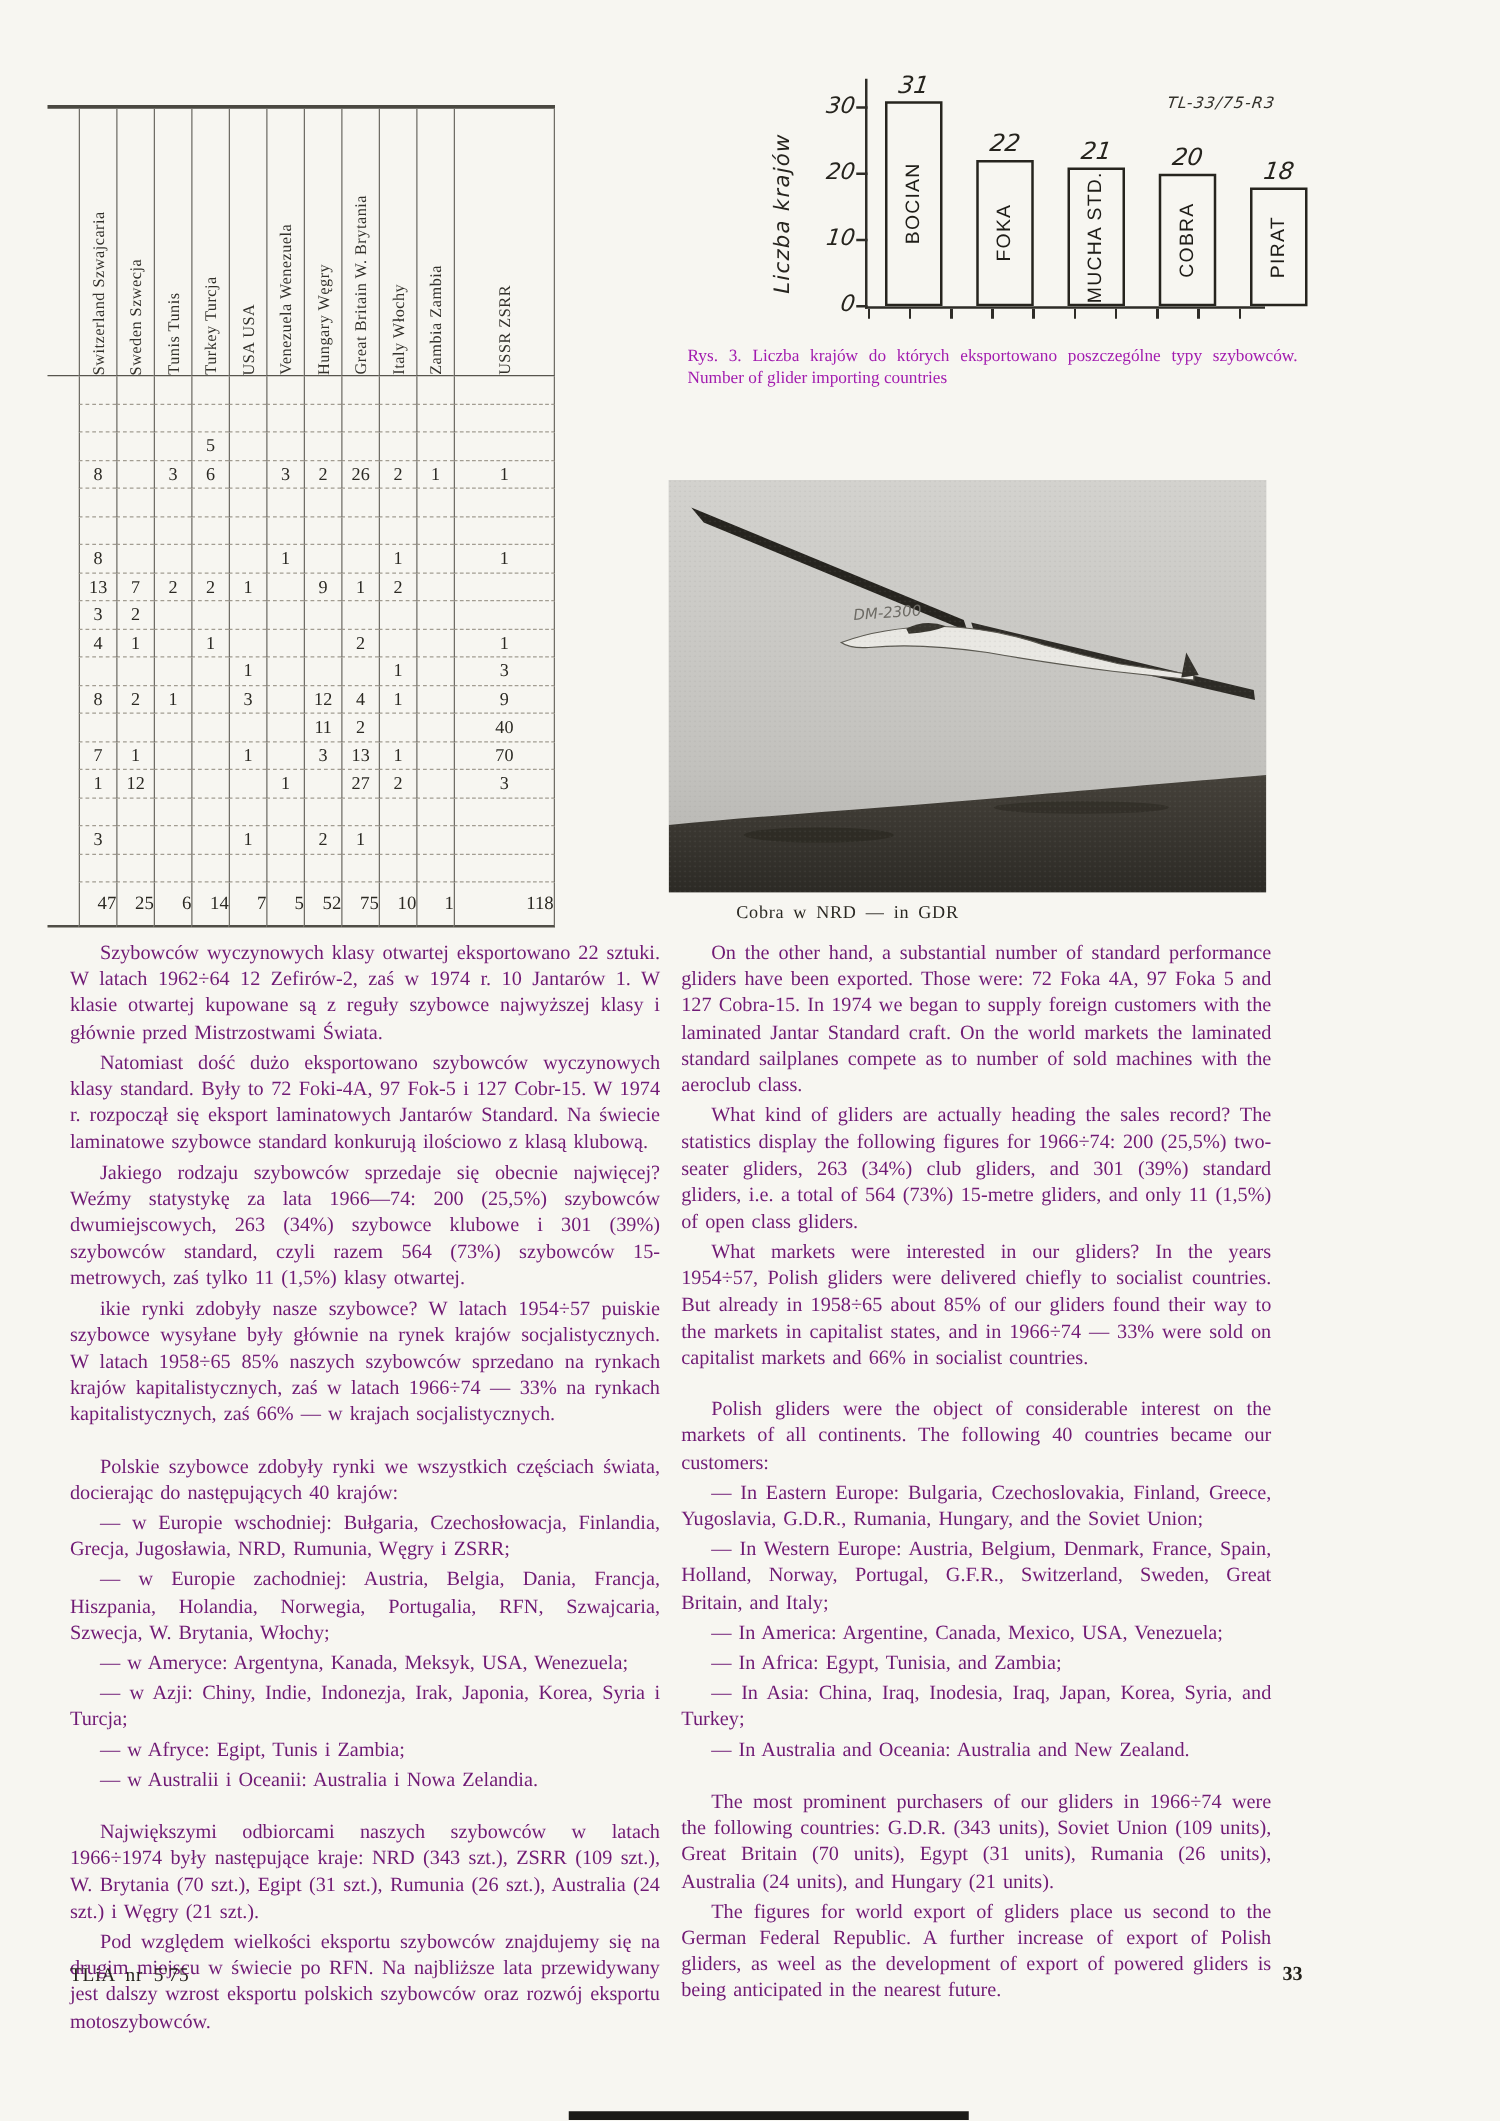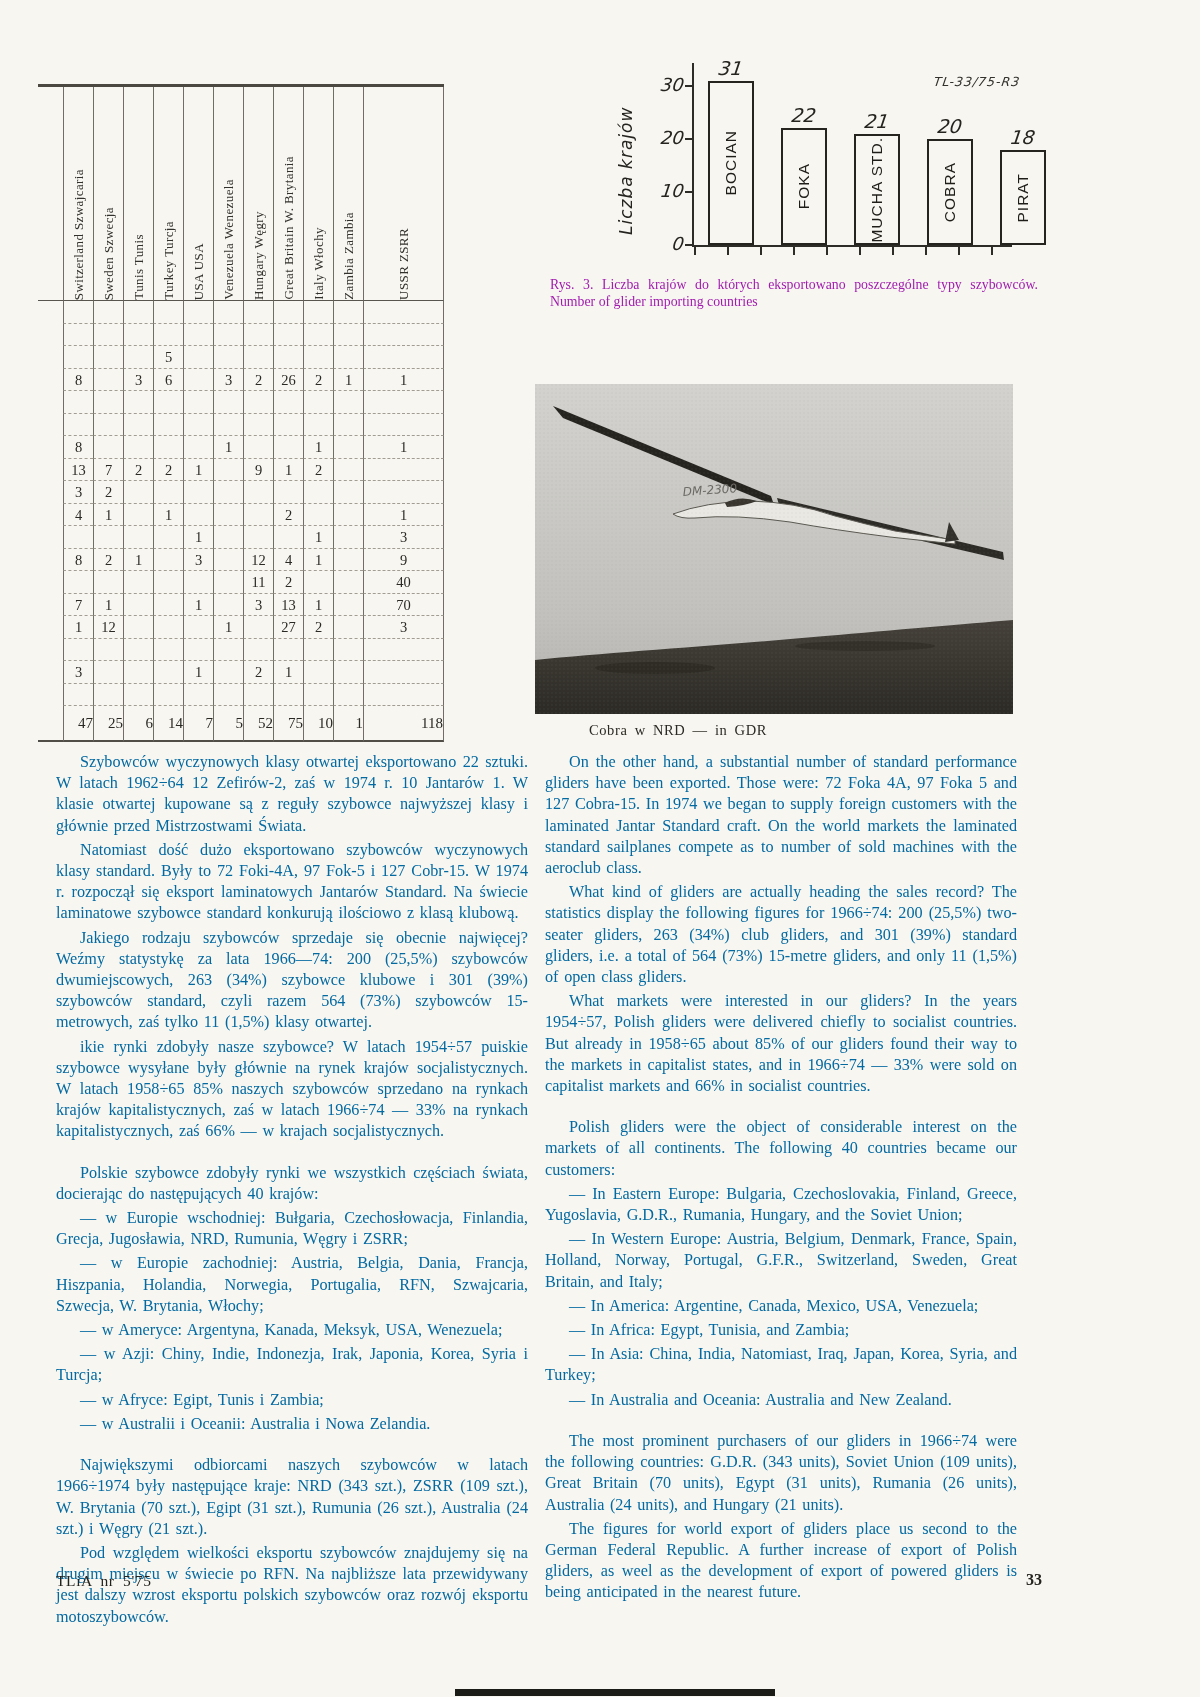--- a/index.html
+++ b/index.html
@@ -55,21 +55,21 @@
   .photo{position:absolute; left:535px; top:384px; width:478px; height:330px; background:#c7c6c2;}
   .photo svg{display:block;}
   .photo-caption{position:absolute; left:589px; top:722px; font-size:14.5px; letter-spacing:.6px;
       word-spacing:3px; color:#2b2923;}
 
   
   .col{position:absolute; top:752px; width:472px; text-align:justify;}
   .col-left{left:56px;}
   .col-right{left:545px;}
   .para{margin:0 0 3px 0; font-size:16.2px; line-height:21.2px; text-indent:24px;
-      word-spacing:1.6px; color:#0369a1;}
+      word-spacing:1.6px; color:#701a75;}
   .para.gap{margin-top:20px;}
 
   
   .footer-left{position:absolute; left:56px; top:1572px; font-size:15.5px; letter-spacing:.6px; word-spacing:4px;}
   .footer-right{position:absolute; left:1026px; top:1571px; font-size:16px; font-weight:bold;}
   .bottom-mark{position:absolute; left:455px; top:1689px; width:320px; height:7px; background:#1b1b18;}
 </style>
 </head>
 <body>
 
@@ -445,21 +445,21 @@
     </div>
   <div class="col col-right" id="col-right">
       <p class="para">On the other hand, a substantial number of standard performance gliders have been exported. Those were: 72 Foka 4A, 97 Foka 5 and 127 Cobra-15. In 1974 we began to supply foreign customers with the laminated Jantar Standard craft. On the world markets the laminated standard sailplanes compete as to number of sold machines with the aeroclub class.</p>
       <p class="para">What kind of gliders are actually heading the sales record? The statistics display the following figures for 1966÷74: 200 (25,5%) two-seater gliders, 263 (34%) club gliders, and 301 (39%) standard gliders, i.e. a total of 564 (73%) 15-metre gliders, and only 11 (1,5%) of open class gliders.</p>
       <p class="para">What markets were interested in our gliders? In the years 1954÷57, Polish gliders were delivered chiefly to socialist countries. But already in 1958÷65 about 85% of our gliders found their way to the markets in capitalist states, and in 1966÷74 — 33% were sold on capitalist markets and 66% in socialist countries.</p>
       <p class="para gap">Polish gliders were the object of considerable interest on the markets of all continents. The following 40 countries became our customers:</p>
       <p class="para li">— In Eastern Europe: Bulgaria, Czechoslovakia, Finland, Greece, Yugoslavia, G.D.R., Rumania, Hungary, and the Soviet Union;</p>
       <p class="para li">— In Western Europe: Austria, Belgium, Denmark, France, Spain, Holland, Norway, Portugal, G.F.R., Switzerland, Sweden, Great Britain, and Italy;</p>
       <p class="para li">— In America: Argentine, Canada, Mexico, USA, Venezuela;</p>
       <p class="para li">— In Africa: Egypt, Tunisia, and Zambia;</p>
-      <p class="para li">— In Asia: China, India, Natomiast, Iraq, Japan, Korea, Syria, and Turkey;</p>
+      <p class="para li">— In Asia: China, Iraq, Inodesia, Iraq, Japan, Korea, Syria, and Turkey;</p>
       <p class="para li">— In Australia and Oceania: Australia and New Zealand.</p>
       <p class="para gap">The most prominent purchasers of our gliders in 1966÷74 were the following countries: G.D.R. (343 units), Soviet Union (109 units), Great Britain (70 units), Egypt (31 units), Rumania (26 units), Australia (24 units), and Hungary (21 units).</p>
       <p class="para">The figures for world export of gliders place us second to the German Federal Republic. A further increase of export of Polish gliders, as weel as the development of export of powered gliders is being anticipated in the nearest future.</p>
     </div>
 
   <div class="footer-left">TLiA nr 5'75</div>
   <div class="footer-right">33</div>
   <div class="bottom-mark"></div>
 
 </div>

